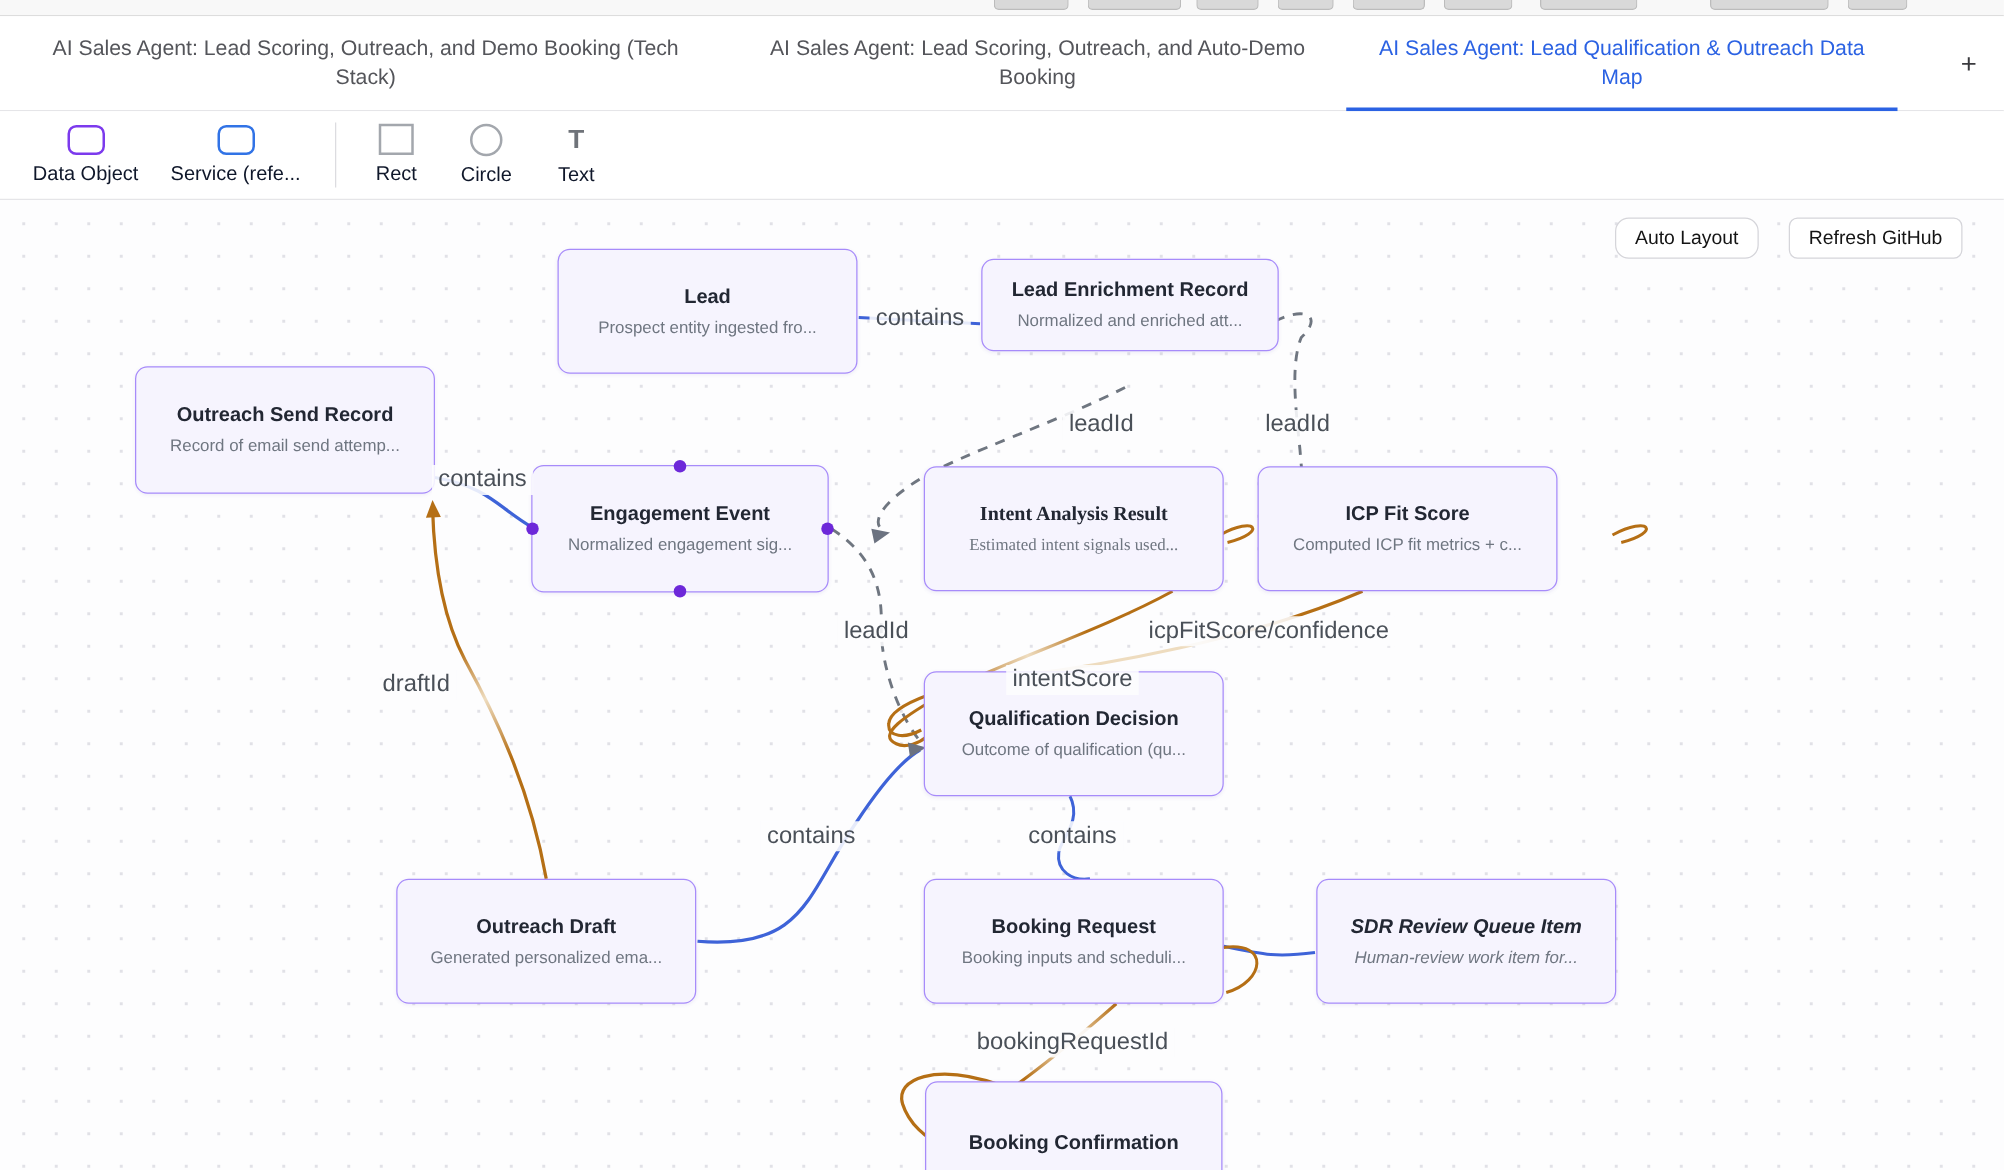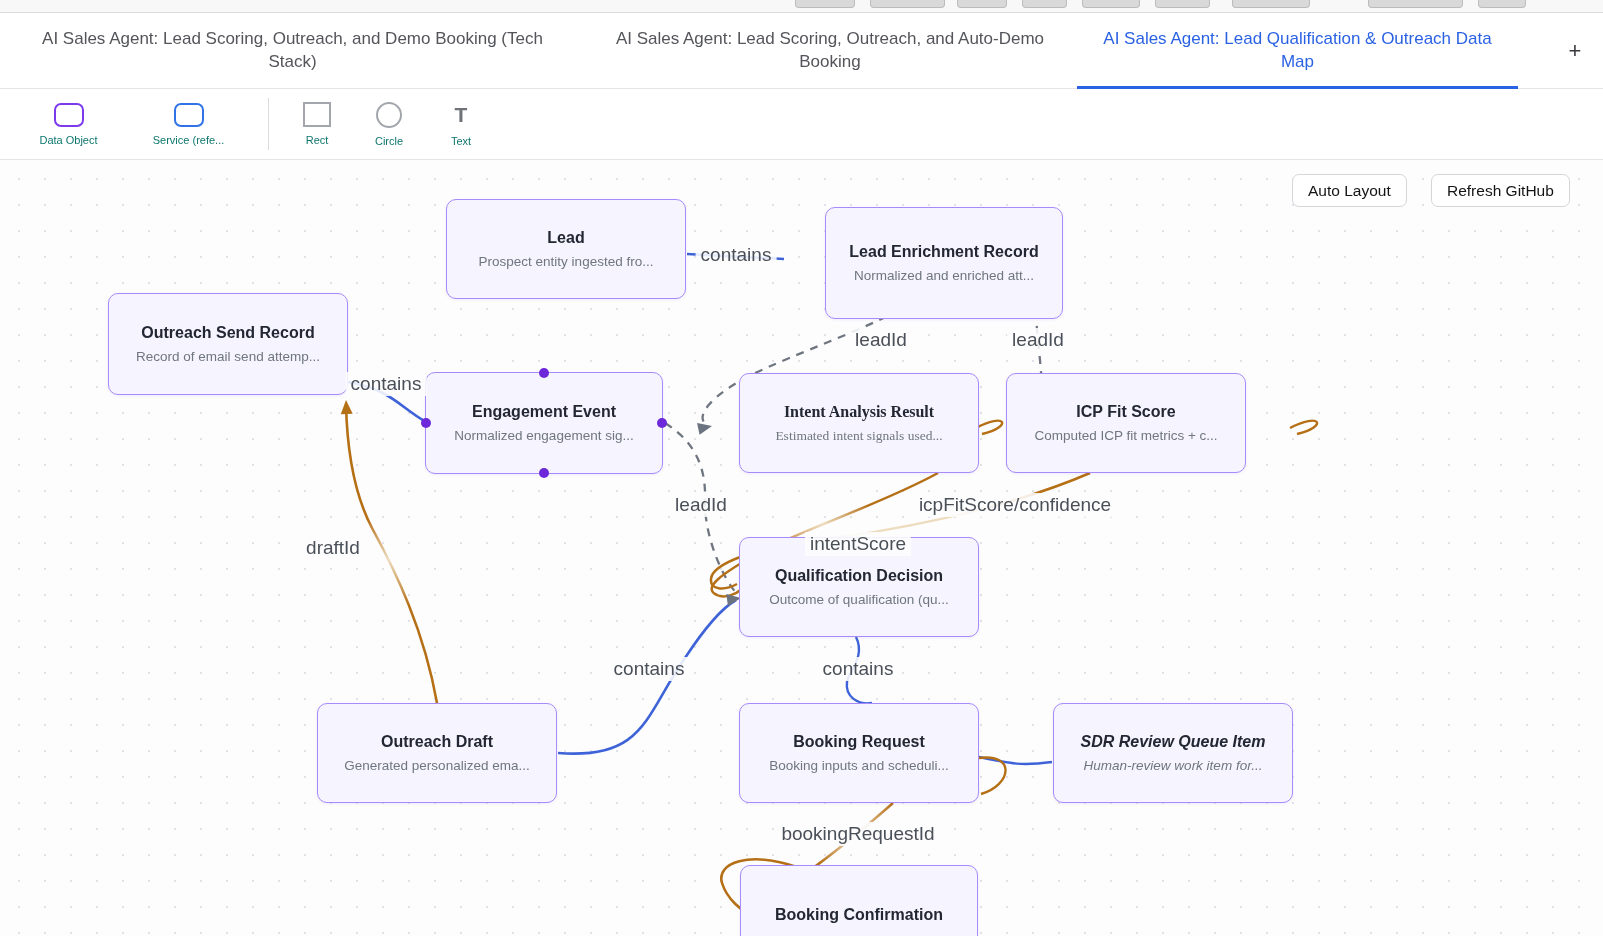--- a/index.html
+++ b/index.html
@@ -25,21 +25,21 @@
   .add-tab { position:absolute; right:14px; top:24px; width:28px; height:28px;
     font-size:22px; color:#3a3a3e; display:flex; align-items:center;
     justify-content:center; cursor:pointer; }
 
   
   .toolbar { position:absolute; left:0; top:89px; width:1603px; height:71px;
     background:#ffffff; border-bottom:1px solid #e5e5e8; display:flex;
     align-items:center; }
   .tool { display:flex; flex-direction:column; align-items:center;
     justify-content:center; gap:7px; cursor:pointer; }
-  .tool-label { font-size:11px; color:#0f766e; white-space:nowrap; }
+  .tool-label { font-size:16px; color:#0f172a; white-space:nowrap; }
   .shape-rrect { width:30px; height:24px; border-radius:7px; border:2.5px solid; }
   .shape-rect { width:28px; height:25px; border:2px solid #a3a7ad; }
   .shape-circle { width:26px; height:26px; border:2px solid #a3a7ad;
     border-radius:50%; }
   .shape-t { font-size:21px; font-weight:700; color:#6f7379; height:26px;
     line-height:26px; }
   .tool-divider { width:1px; height:52px; background:#dcdce0; margin:0 12px; }
 
   
   .canvas { position:absolute; left:0; top:160px; width:1603px; height:776px;
@@ -172,21 +172,21 @@
     <polygon points="0,0 -14,-6 -14,6" fill="#b56f15" transform="translate(753,757) rotate(208)"></polygon>
 
     <circle cx="428" cy="263" r="5" fill="#6d28d9"></circle>
   </svg>
 
   <div id="nodes-layer">
       <div class="node" style="left: 446px; top: 39px; width: 240px; height: 100px;">
         <div class="node-title">Lead</div>
         <div class="node-sub">Prospect entity ingested fro...</div>
       </div>
-      <div class="node" style="left: 785px; top: 47px; width: 238px; height: 112px; margin-left: 40px;">
+      <div class="node" style="left: 785px; top: 47px; width: 238px; height: 74px;">
         <div class="node-title">Lead Enrichment Record</div>
         <div class="node-sub">Normalized and enriched att...</div>
       </div>
       <div class="node" style="left: 108px; top: 133px; width: 240px; height: 102px;">
         <div class="node-title">Outreach Send Record</div>
         <div class="node-sub">Record of email send attemp...</div>
       </div>
       <div class="node" style="left: 425px; top: 212px; width: 238px; height: 102px;">
         <div class="node-title">Engagement Event</div>
         <div class="node-sub">Normalized engagement sig...</div>
@@ -230,16 +230,16 @@
       <div class="edge-label" style="left: 386px; top: 224px;">contains</div>
       <div class="edge-label" style="left: 701px; top: 345px;">leadId</div>
       <div class="edge-label" style="left: 858px; top: 345px; margin-top: 39px;">intentScore</div>
       <div class="edge-label" style="left: 1015px; top: 345px;">icpFitScore/confidence</div>
       <div class="edge-label" style="left: 333px; top: 388px;">draftId</div>
       <div class="edge-label" style="left: 649px; top: 509px;">contains</div>
       <div class="edge-label" style="left: 858px; top: 509px;">contains</div>
       <div class="edge-label" style="left: 858px; top: 674px;">bookingRequestId</div>
     </div>
   <div id="buttons-layer">
-      <button class="canvas-btn" style="left: 1292px; top: 14px;">Auto Layout</button>
+      <button class="canvas-btn" style="left: 1292px; top: 14px; border-radius: 11px;">Auto Layout</button>
       <button class="canvas-btn" style="left: 1431px; top: 14px;">Refresh GitHub</button>
     </div>
 </div>
 
 </body></html>

